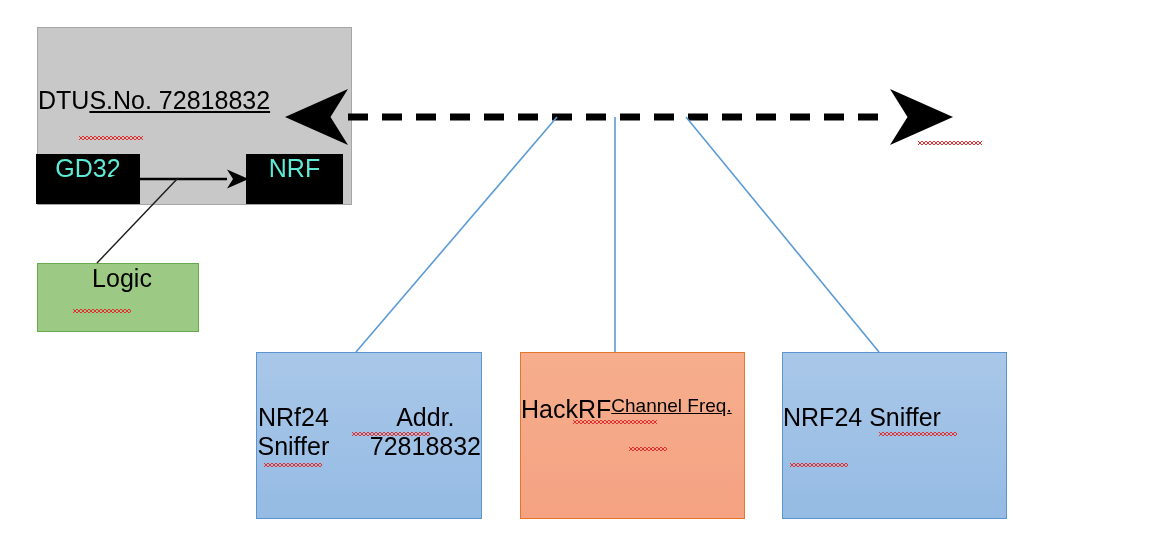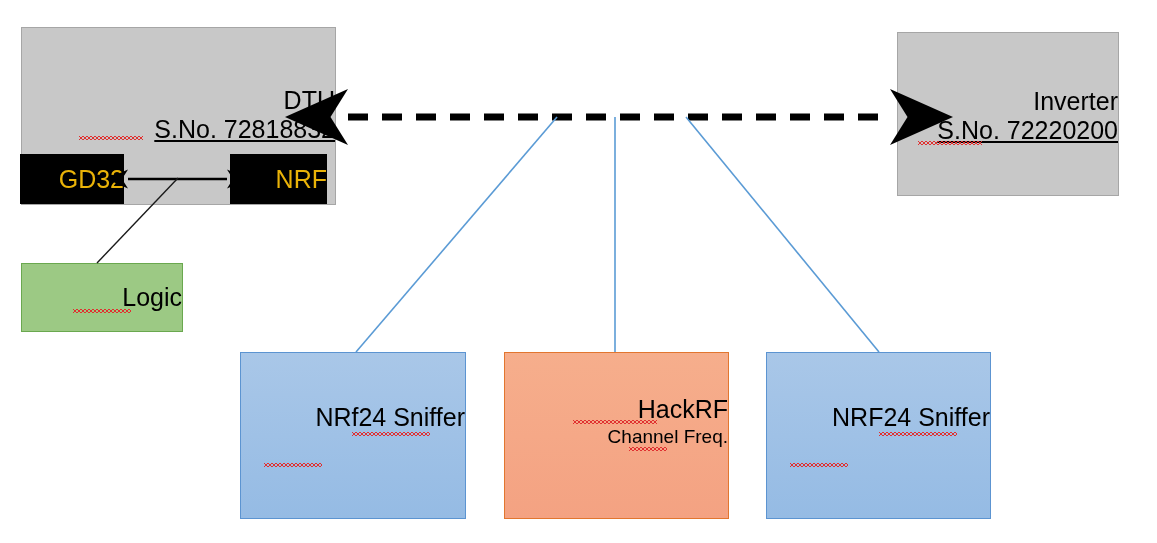--- a/index.html
+++ b/index.html
@@ -15,26 +15,27 @@
     position: relative;
     width: 1157px;
     height: 543px;
     background: #ffffff;
     overflow: hidden;
   }
   .box {
     position: absolute;
     box-sizing: border-box;
     display: flex;
-    flex-direction: column;
-    align-items: flex-end;
+    flex-direction: row;
+    align-items: flex-start;
     justify-content: center;
     text-align: center;
     line-height: 1.14;
     color: #000000;
+    margin-left: 16px;
   }
 
   
   .grey-box {
     background: #c8c8c8;
     border: 1px solid #a6a6a6;
   }
   #dtu-box {
     left: 21px; top: 27px;
     width: 315px; height: 178px;
@@ -46,21 +47,21 @@
     width: 222px; height: 164px;
     justify-content: flex-start;
     padding-top: 54px;
   }
   .grey-line-1 { font-size: 25px; }
   .grey-line-2 { font-size: 25px; text-decoration: underline; }
 
   
   .chip-box {
     background: #000000;
-    color: #eab308;
+    color: #5eead4;
     font-size: 25px;
     z-index: 4;
   }
   #gd32-box { left: 20px; top: 154px; width: 104px; height: 50px; }
   #nrf-box  { left: 230px; top: 154px; width: 97px; height: 50px; }
 
   
   #logic-box {
     left: 21px; top: 263px;
     width: 162px; height: 69px;
@@ -84,25 +85,24 @@
   #sniffer-right-box { left: 766px; top: 352px; width: 225px; height: 167px; }
 
   #sniffer-left-box, #sniffer-right-box {
     justify-content: flex-start;
     padding-top: 50px;
     gap: 40px;
   }
   #hackrf-box {
     justify-content: flex-start;
     padding-top: 42px;
-    padding-left: 24px;
   }
   .sniffer-line { font-size: 25px; }
   .hackrf-title { font-size: 25px; margin-bottom: 2px; }
-  .hackrf-sub   { font-size: 19px; line-height: 1.2; }
+  .hackrf-sub   { font-size: 19px; line-height: 1.2; text-decoration: underline; }
 
   
   .squiggle {
     position: absolute;
     height: 4px;
     background-image:
       linear-gradient(45deg, transparent 40%, #e03030 40%, #e03030 60%, transparent 60%),
       linear-gradient(-45deg, transparent 40%, #e03030 40%, #e03030 60%, transparent 60%);
     background-size: 4px 4px;
     background-repeat: repeat-x;
@@ -178,28 +178,25 @@
   </div>
   <div class="box chip-box" id="nrf-box">
     <div>NRF</div>
   </div>
 
   <div class="box" id="logic-box">
     <div>Logic</div>
   </div>
   <div class="squiggle" style="left:73px; top:309px; width:58px;"></div>
 
-  <div class="box grey-box" id="inverter-box">
-    <div class="grey-line-1">Inverter</div>
-    <div class="grey-line-2">S.No. 72220200</div>
-  </div>
   <div class="squiggle" style="left:918px; top:141px; width:64px;"></div>
 
   <div class="box blue-box" id="sniffer-left-box">
     <div class="sniffer-line">NRf24 Sniffer</div>
+    <div class="sniffer-line">Addr. 72818832</div>
   </div>
   <div class="squiggle" style="left:352px; top:432px; width:78px;"></div>
   <div class="squiggle" style="left:264px; top:463px; width:58px;"></div>
 
   <div class="box orange-box" id="hackrf-box">
     <div class="hackrf-title">HackRF</div>
     <div class="hackrf-sub">Channel Freq.</div>
   </div>
   <div class="squiggle" style="left:573px; top:420px; width:84px;"></div>
   <div class="squiggle" style="left:629px; top:447px; width:38px;"></div>

